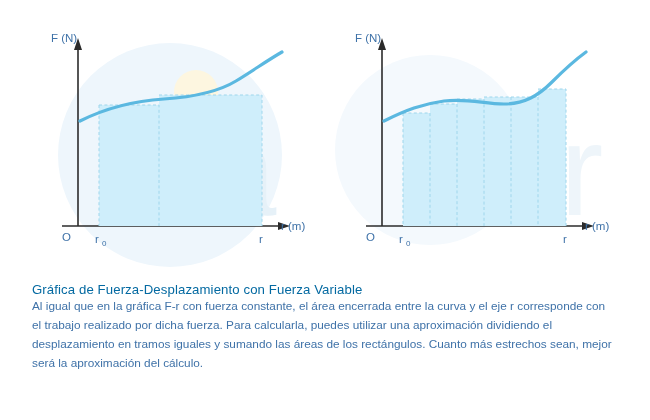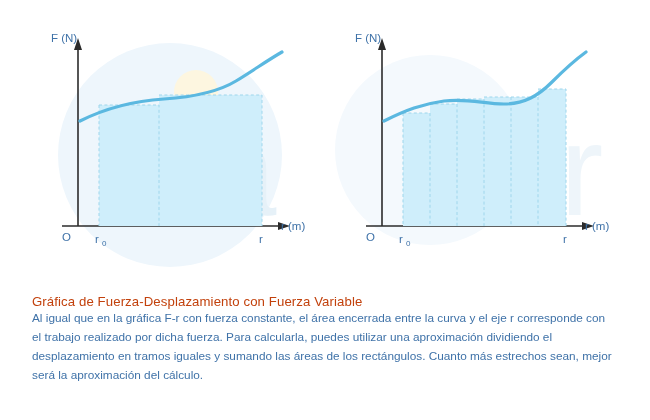--- a/index.html
+++ b/index.html
@@ -37,23 +37,22 @@
   .fig-right { left: 318px; }
   .caption-block {
     position: absolute;
     left: 32px;
     top: 282px;
     width: 596px;
     z-index: 2;
   }
   .fig-caption {
     font-size: 13.2px;
-    color: #c2410c;
+    color: #0369a1;
     letter-spacing: 0.1px;
-    margin-top: 12px;
   }
   .body-text {
     font-size: 11.8px;
     line-height: 1.62;
     color: #3f72a8;
     width: 580px;
     text-align: left;
   }
   svg text {
     font-family: "Liberation Sans", sans-serif;

